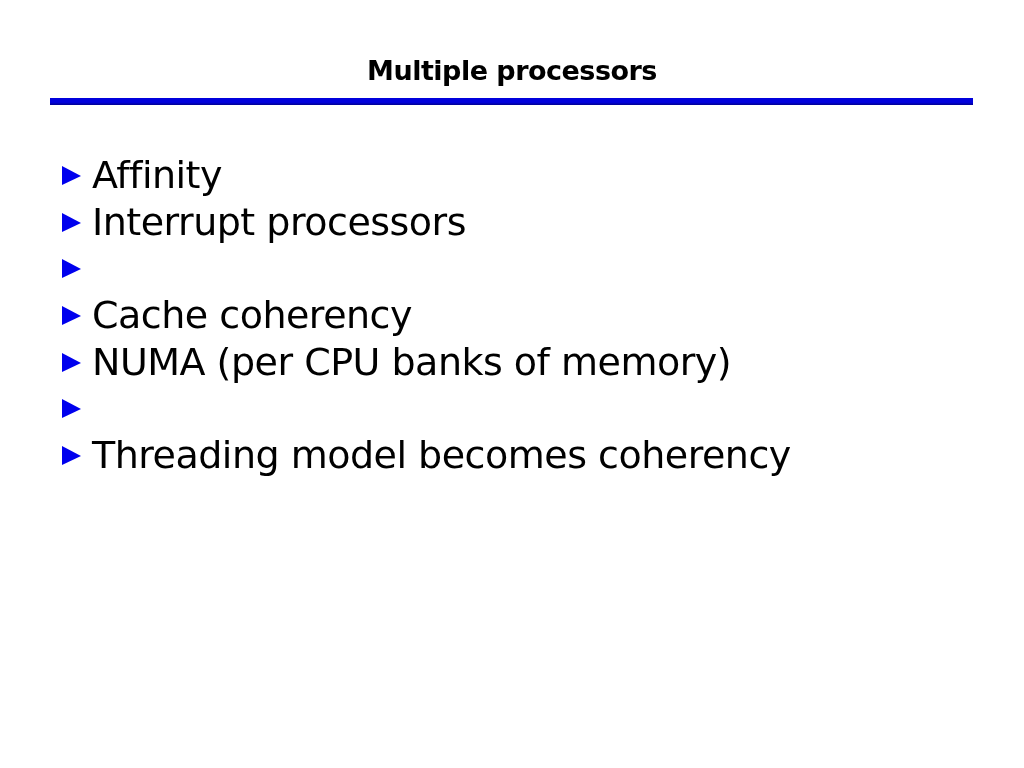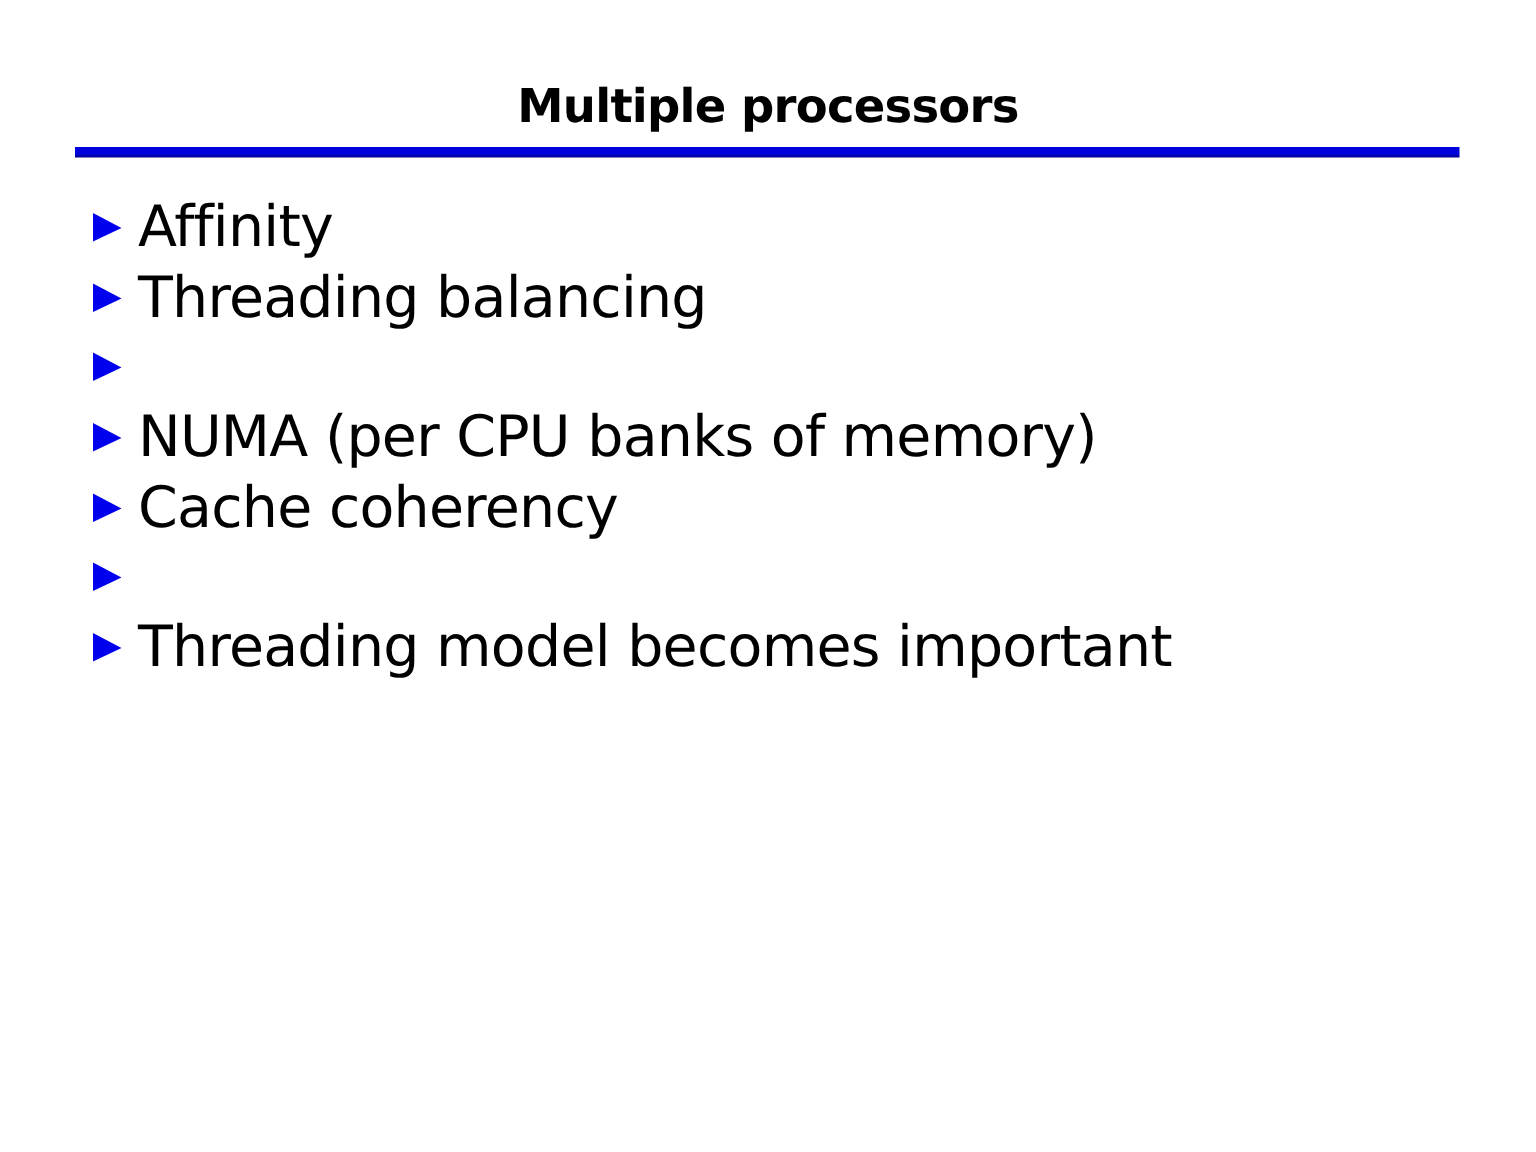--- a/index.html
+++ b/index.html
@@ -19,41 +19,41 @@
     width: 1024px;
     height: 768px;
     background: var(--background-color, #ffffff);
   }
   .slide-title {
     position: absolute;
     top: 49px;
     left: 0;
     width: 1024px;
     text-align: center;
-    font-size: 31px;
+    font-size: 27px;
     font-weight: bold;
     line-height: 44px;
     letter-spacing: -0.5px;
     white-space: nowrap;
   }
   .title-rule {
     position: absolute;
     left: 50px;
     top: 98px;
     width: 923px;
     height: 7px;
     background: linear-gradient(180deg,
       var(--accent-color, #0101dc) 0%,
       var(--accent-color, #0101dc) 62%,
       var(--accent-dark-color, #000090) 100%);
   }
   .bullet-list {
     position: absolute;
     left: 62px;
-    top: 128px;
+    top: 152px;
     margin: 0;
     padding: 0;
     list-style: none;
   }
   .bullet-item {
     display: flex;
     align-items: center;
     height: 46.7px;
     font-size: 38px;
     line-height: 46.7px;
@@ -79,35 +79,35 @@
 
   <div class="title-rule"></div>
 
   <ul class="bullet-list">
     <li class="bullet-item">
       <span class="bullet-triangle"></span>
       <span>Affinity</span>
     </li>
     <li class="bullet-item">
       <span class="bullet-triangle"></span>
-      <span>Threading balancing</span>
+      <span>Interrupt processors</span>
     </li>
     <li class="bullet-item">
       <span class="bullet-triangle"></span>
+    </li>
+    <li class="bullet-item">
+      <span class="bullet-triangle"></span>
+      <span>Cache coherency</span>
     </li>
     <li class="bullet-item">
       <span class="bullet-triangle"></span>
       <span>NUMA (per CPU banks of memory)</span>
     </li>
     <li class="bullet-item">
       <span class="bullet-triangle"></span>
-      <span>Cache coherency</span>
     </li>
     <li class="bullet-item">
       <span class="bullet-triangle"></span>
-    </li>
-    <li class="bullet-item">
-      <span class="bullet-triangle"></span>
-      <span>Threading model becomes important</span>
+      <span>Threading model becomes coherency</span>
     </li>
   </ul>
 
 </div>
 
 </body></html>

